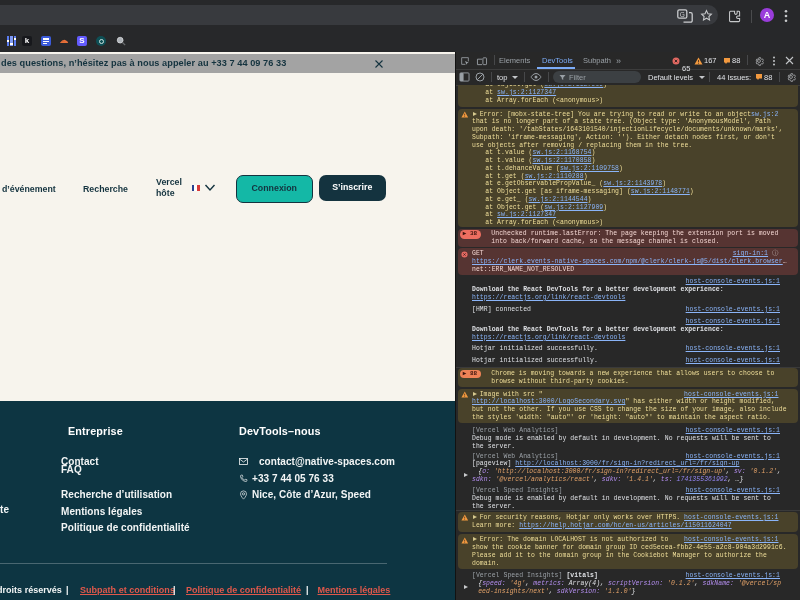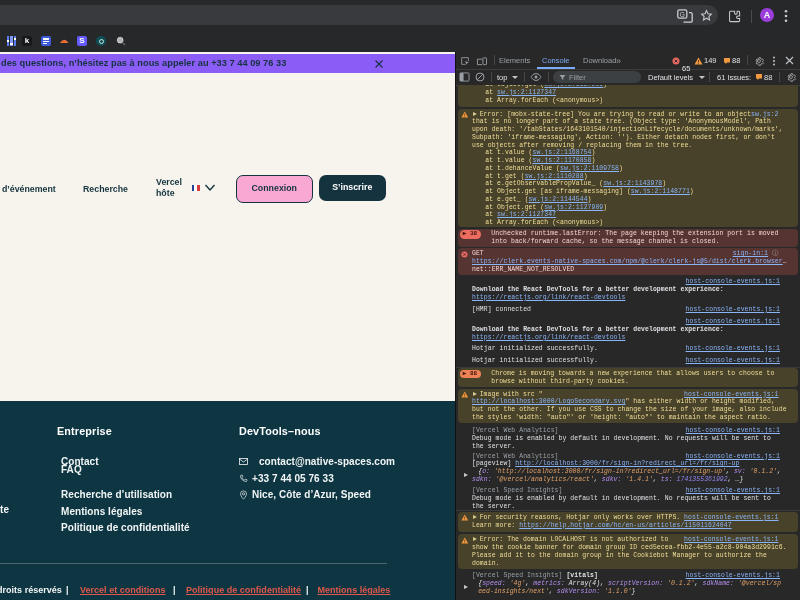--- a/index.html
+++ b/index.html
@@ -3,24 +3,24 @@
 <style>
 html,body{margin:0;padding:0}
 body{width:800px;height:600px;overflow:hidden;position:relative;background:#282828;font-family:"Liberation Sans",sans-serif}
 .a{position:absolute}
 
 #chrome{left:0;top:0;width:800px;height:52px;background:#27282a;border-bottom:1px solid #191a1b}
 #chrome svg{position:absolute}
 .fav{position:absolute;top:36px;width:10px;height:10px}
 
 #page{left:0;top:52px;width:455px;height:548px;background:#f7f4ed;overflow:hidden}
-#banner{position:absolute;left:0;top:2px;width:458px;height:19px;background:#8b5cf6}
+#banner{position:absolute;left:0;top:2px;width:458px;height:19px;background:#a3a3a3}
 #banner .t{position:absolute;left:1px;top:4px;font-size:9.2px;font-weight:700;letter-spacing:0.05px;color:#14333f;white-space:pre}
 .navt{position:absolute;font-size:8.8px;font-weight:700;color:#14333f;white-space:pre}
-#btn1{position:absolute;left:236px;top:122.5px;width:74.5px;height:26px;border:1px solid #14333f;border-radius:7px;background:#f9a8d4}
+#btn1{position:absolute;left:236px;top:122.5px;width:74.5px;height:26px;border:1px solid #14333f;border-radius:7px;background:#14b8a6}
 #btn1 span,#btn2 span{position:absolute;width:100%;text-align:center;top:7px;font-size:8.8px;font-weight:700}
 #btn1 span{color:#14333f}
 #btn2{position:absolute;left:318.5px;top:122.5px;width:67.5px;height:26px;border-radius:7px;background:#14333f}
 #btn2 span{color:#fff}
 #footer{position:absolute;left:0;top:348.5px;width:455px;height:199.5px;background:#0d3542}
 .fh{position:absolute;font-size:10.8px;font-weight:700;letter-spacing:0.15px;color:#fff;white-space:pre}
 .fl{position:absolute;font-size:10px;font-weight:700;letter-spacing:0.05px;color:#f2f5f5;white-space:pre}
 .fred{position:absolute;font-size:9px;font-weight:700;letter-spacing:0.02px;color:#e0584b;text-decoration:underline;white-space:pre}
 .fw{position:absolute;font-size:9px;font-weight:700;letter-spacing:0.02px;color:#f2f5f5;white-space:pre}
 
@@ -121,21 +121,21 @@
   <svg style="position:absolute;left:204px;top:131px" width="12" height="9" viewBox="0 0 12 9">
     <path d="M1.5 2 L6 7 L10.5 2" fill="none" stroke="#14333f" stroke-width="1.4"></path>
   </svg>
   <div id="btn1">
       <span>Connexion</span>
     </div>
   <div id="btn2">
       <span>S’inscrire</span>
     </div>
   <div id="footer"></div>
-  <span class="fh" style="left:57px;top:372.5px">Entreprise</span>
+  <span class="fh" style="left:68px;top:372.5px">Entreprise</span>
   <span class="fl" style="left:61px;top:404px">Contact</span>
   <span class="fl" style="left:61px;top:412px">FAQ</span>
   <span class="fl" style="left:61px;top:437px">Recherche d’utilisation</span>
   <span class="fl" style="left:61px;top:453.5px">Mentions légales</span>
   <span class="fl" style="left:61px;top:470px">Politique de confidentialité</span>
   <span class="fh" style="left:239px;top:372.5px">DevTools–nous</span>
   <svg style="position:absolute;left:239px;top:406px" width="9" height="7" viewBox="0 0 9 7">
     <rect x="0.5" y="0.5" width="8" height="6" fill="none" stroke="#f4f6f6" stroke-width="0.8"></rect>
     <path d="M0.5 1 L4.5 4 L8.5 1" fill="none" stroke="#f4f6f6" stroke-width="0.8"></path>
   </svg>
@@ -146,55 +146,55 @@
   <span class="fl" style="left:252px;top:420.5px">+33 7 44 05 76 33</span>
   <svg style="position:absolute;left:239px;top:438px" width="9" height="10" viewBox="0 0 24 26">
     <path d="M12 2a8 8 0 0 0-8 8c0 6 8 14 8 14s8-8 8-14a8 8 0 0 0-8-8z" fill="none" stroke="#f4f6f6" stroke-width="1.8"></path>
     <circle cx="12" cy="10" r="3" fill="none" stroke="#f4f6f6" stroke-width="1.8"></circle>
   </svg>
   <span class="fl" style="left:252px;top:437px">Nice, Côte d’Azur, Speed</span>
   <span class="fl" style="left:0px;top:452px">te</span>
   <div class="a" style="left:0;top:511px;width:387px;height:1px;background:rgba(255,255,255,0.25)"></div>
   <span class="fw" style="left:-3px;top:533px">droits réservés</span>
   <span class="fw" style="left:66px;top:533px">|</span>
-  <span class="fred" style="left:80px;top:533px">Vercel et conditions</span>
+  <span class="fred" style="left:80px;top:533px">Subpath et conditions</span>
   <span class="fw" style="left:173px;top:533px">|</span>
   <span class="fred" style="left:186px;top:533px">Politique de confidentialité</span>
   <span class="fw" style="left:306px;top:533px">|</span>
   <span class="fred" style="left:317.5px;top:533px">Mentions légales</span>
 </div>
 
 <div class="a" id="dt">
  <div id="tabs">
   <svg style="position:absolute;left:4px;top:3.5px" width="10" height="10" viewBox="0 0 24 24">
     <path d="M4 4 h16 v9" fill="none" stroke="#9aa0a6" stroke-width="2"></path>
     <path d="M4 4 v16 h9" fill="none" stroke="#9aa0a6" stroke-width="2"></path>
     <path d="M12 12 l9 4 -4 1.2 -1.2 4z" fill="#9aa0a6"></path>
   </svg>
   <svg style="position:absolute;left:20px;top:3.5px" width="12" height="10" viewBox="0 0 26 22">
     <path d="M3 7 h10 M3 7 v12 h10" fill="none" stroke="#9aa0a6" stroke-width="2"></path>
     <rect x="15" y="4" width="8" height="15" rx="1.5" fill="none" stroke="#9aa0a6" stroke-width="2"></rect>
   </svg>
   <div class="vsep" style="left:38px;top:3px"></div>
   <span class="dts" style="left:43px;top:4px">Elements</span>
-  <span class="dts" style="left:86px;top:4px;color:#7cacf8">Console</span>
+  <span class="dts" style="left:86px;top:4px;color:#7cacf8">DevTools</span>
   <div class="a" style="left:81px;top:14.5px;width:38px;height:2px;background:#7cacf8"></div>
-  <span class="dts" style="left:127px;top:4px">Download</span>
+  <span class="dts" style="left:127px;top:4px">Subpath</span>
   <span class="dts" style="left:160px;top:3.5px;font-size:9px">»</span>
   <svg style="position:absolute;left:216px;top:4.5px" width="8" height="8" viewBox="0 0 16 16">
     <circle cx="8" cy="8" r="7" fill="#e46962"></circle>
     <path d="M5.4 5.4 l5.2 5.2 M10.6 5.4 l-5.2 5.2" stroke="#31201e" stroke-width="1.8"></path>
   </svg>
   <span class="dtw" style="left:226px;top:12px">65</span>
   <svg style="position:absolute;left:238px;top:4.5px" width="9" height="8" viewBox="0 0 18 16">
     <path d="M9 1 L17 15 H1 z" fill="#f2993f"></path>
     <rect x="8.2" y="6" width="1.6" height="4.5" fill="#33251a"></rect>
     <rect x="8.2" y="11.8" width="1.6" height="1.6" fill="#33251a"></rect>
   </svg>
-  <span class="dtw" style="left:248px;top:4px">149</span>
+  <span class="dtw" style="left:248px;top:4px">167</span>
   <svg style="position:absolute;left:267px;top:4.5px" width="8" height="8" viewBox="0 0 16 16">
     <path d="M2 2 h12 v9 h-6 l-2 3 -2-3 h-2 z" fill="#f2993f"></path>
   </svg>
   <span class="dtw" style="left:276px;top:4px">88</span>
   <div class="vsep" style="left:291px;top:3px"></div>
   <svg style="position:absolute;left:298px;top:3.5px" width="10" height="10" viewBox="0 0 24 24">
     <path d="M12 8.5a3.5 3.5 0 1 0 0 7 3.5 3.5 0 0 0 0-7zm8.6 3.5l2-1.5-2-3.5-2.4 1a7 7 0 0 0-2-1.2L15.8 4h-4l-.4 2.8a7 7 0 0 0-2 1.2l-2.4-1-2 3.5 2 1.5a7 7 0 0 0 0 2.4l-2 1.5 2 3.5 2.4-1a7 7 0 0 0 2 1.2l.4 2.8h4l.4-2.8a7 7 0 0 0 2-1.2l2.4 1 2-3.5-2-1.5a7 7 0 0 0 0-2.4z" fill="none" stroke="#c3c6c9" stroke-width="1.6"></path>
   </svg>
   <svg style="position:absolute;left:316px;top:3.5px" width="4" height="10" viewBox="0 0 4 10">
     <circle cx="2" cy="1.5" r="1" fill="#c3c6c9"></circle>
@@ -224,21 +224,21 @@
   </svg>
   <div class="vsep" style="left:92px;top:3px"></div>
   <div class="a" style="left:97px;top:2px;width:88px;height:12px;background:#3c4043;border-radius:6px"></div>
   <svg style="position:absolute;left:103px;top:5px" width="7" height="7" viewBox="0 0 14 14">
     <path d="M1 2 h12 l-4.6 5.5 v4.5 l-2.8-1.8 v-2.7z" fill="#9aa0a6"></path>
   </svg>
   <span class="dts" style="left:113px;top:4px">Filter</span>
   <span class="dtw" style="left:192px;top:4px">Default levels</span>
   <div class="a" style="left:243px;top:7.5px;width:0;height:0;border-left:3px solid transparent;border-right:3px solid transparent;border-top:3.6px solid #c3c6c9"></div>
   <div class="vsep" style="left:253px;top:3px"></div>
-  <span class="dtw" style="left:261px;top:4px">61 Issues:</span>
+  <span class="dtw" style="left:261px;top:4px">44 Issues:</span>
   <svg style="position:absolute;left:299px;top:4px" width="8" height="8" viewBox="0 0 16 16">
     <path d="M2 2 h12 v9 h-6 l-2 3 -2-3 h-2 z" fill="#f2993f"></path>
   </svg>
   <span class="dtw" style="left:308px;top:4px">88</span>
   <div class="vsep" style="left:323px;top:3px"></div>
   <svg style="position:absolute;left:330px;top:3px" width="10" height="10" viewBox="0 0 24 24">
     <path d="M12 8.5a3.5 3.5 0 1 0 0 7 3.5 3.5 0 0 0 0-7zm8.6 3.5l2-1.5-2-3.5-2.4 1a7 7 0 0 0-2-1.2L15.8 4h-4l-.4 2.8a7 7 0 0 0-2 1.2l-2.4-1-2 3.5 2 1.5a7 7 0 0 0 0 2.4l-2 1.5 2 3.5 2.4-1a7 7 0 0 0 2 1.2l.4 2.8h4l.4-2.8a7 7 0 0 0 2-1.2l2.4 1 2-3.5-2-1.5a7 7 0 0 0 0-2.4z" fill="none" stroke="#c3c6c9" stroke-width="1.6"></path>
   </svg>
  </div>
  <div id="console">

